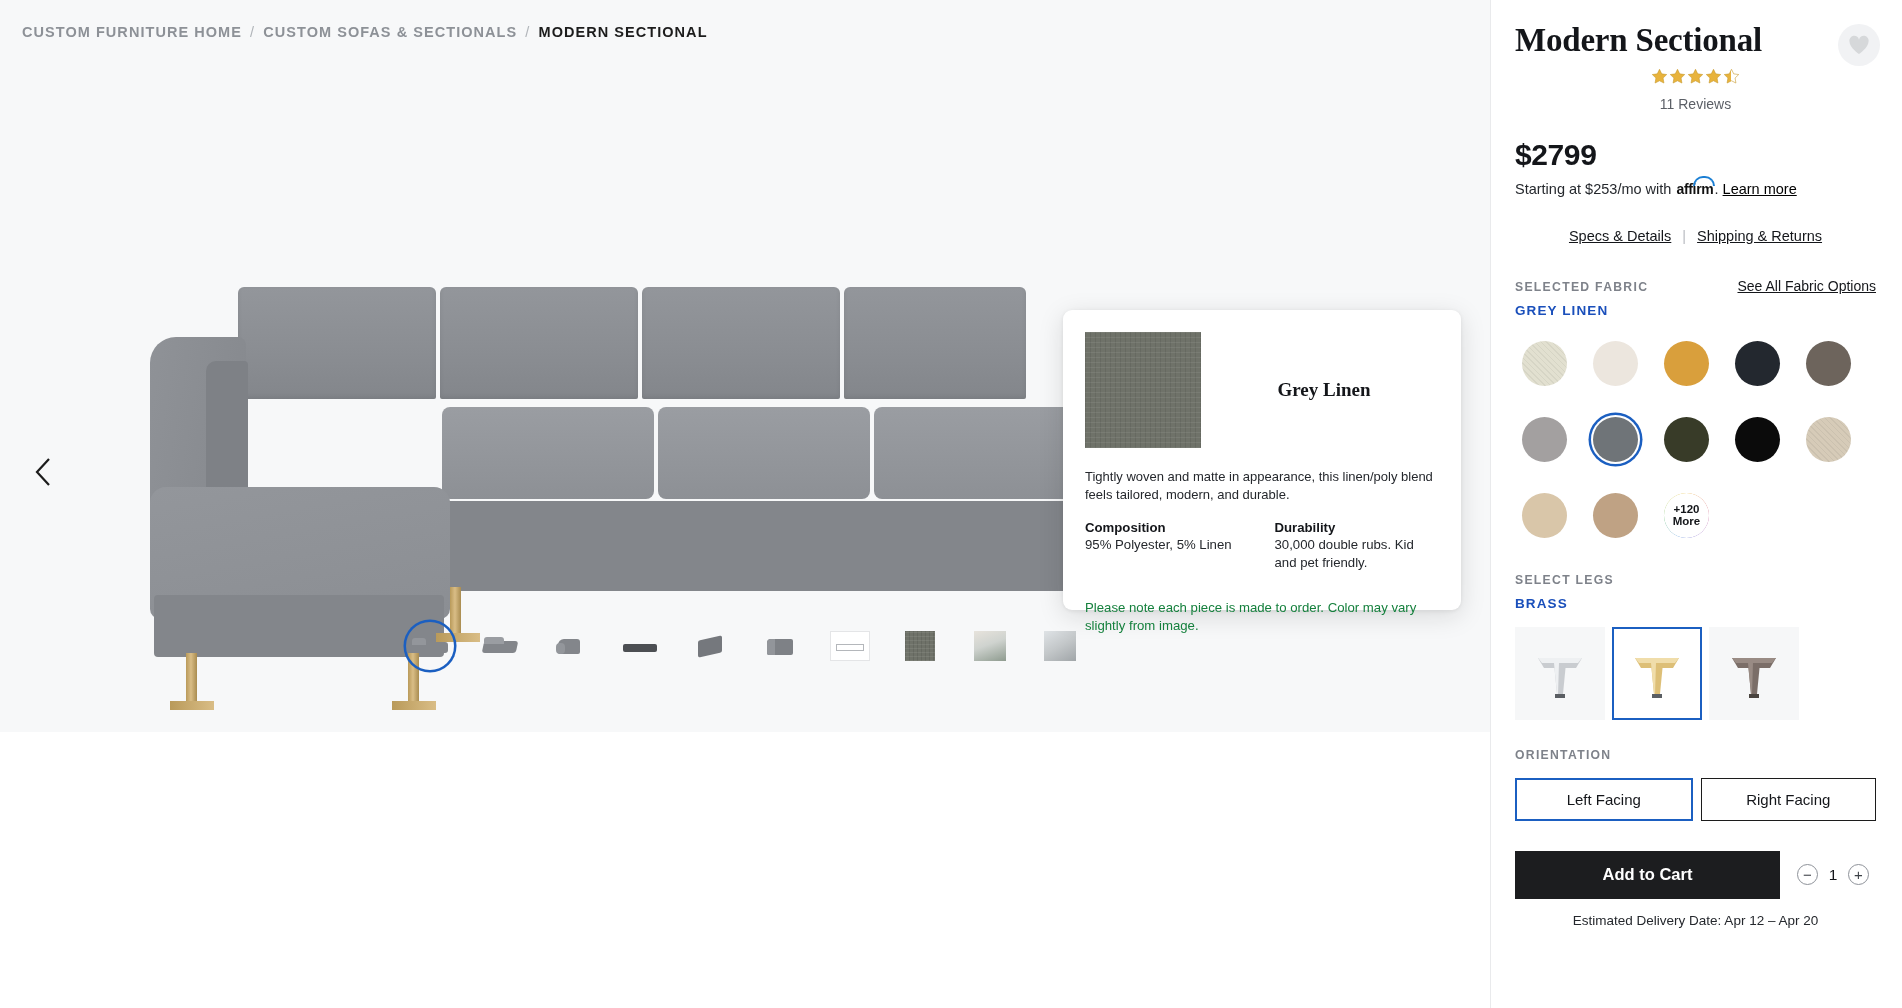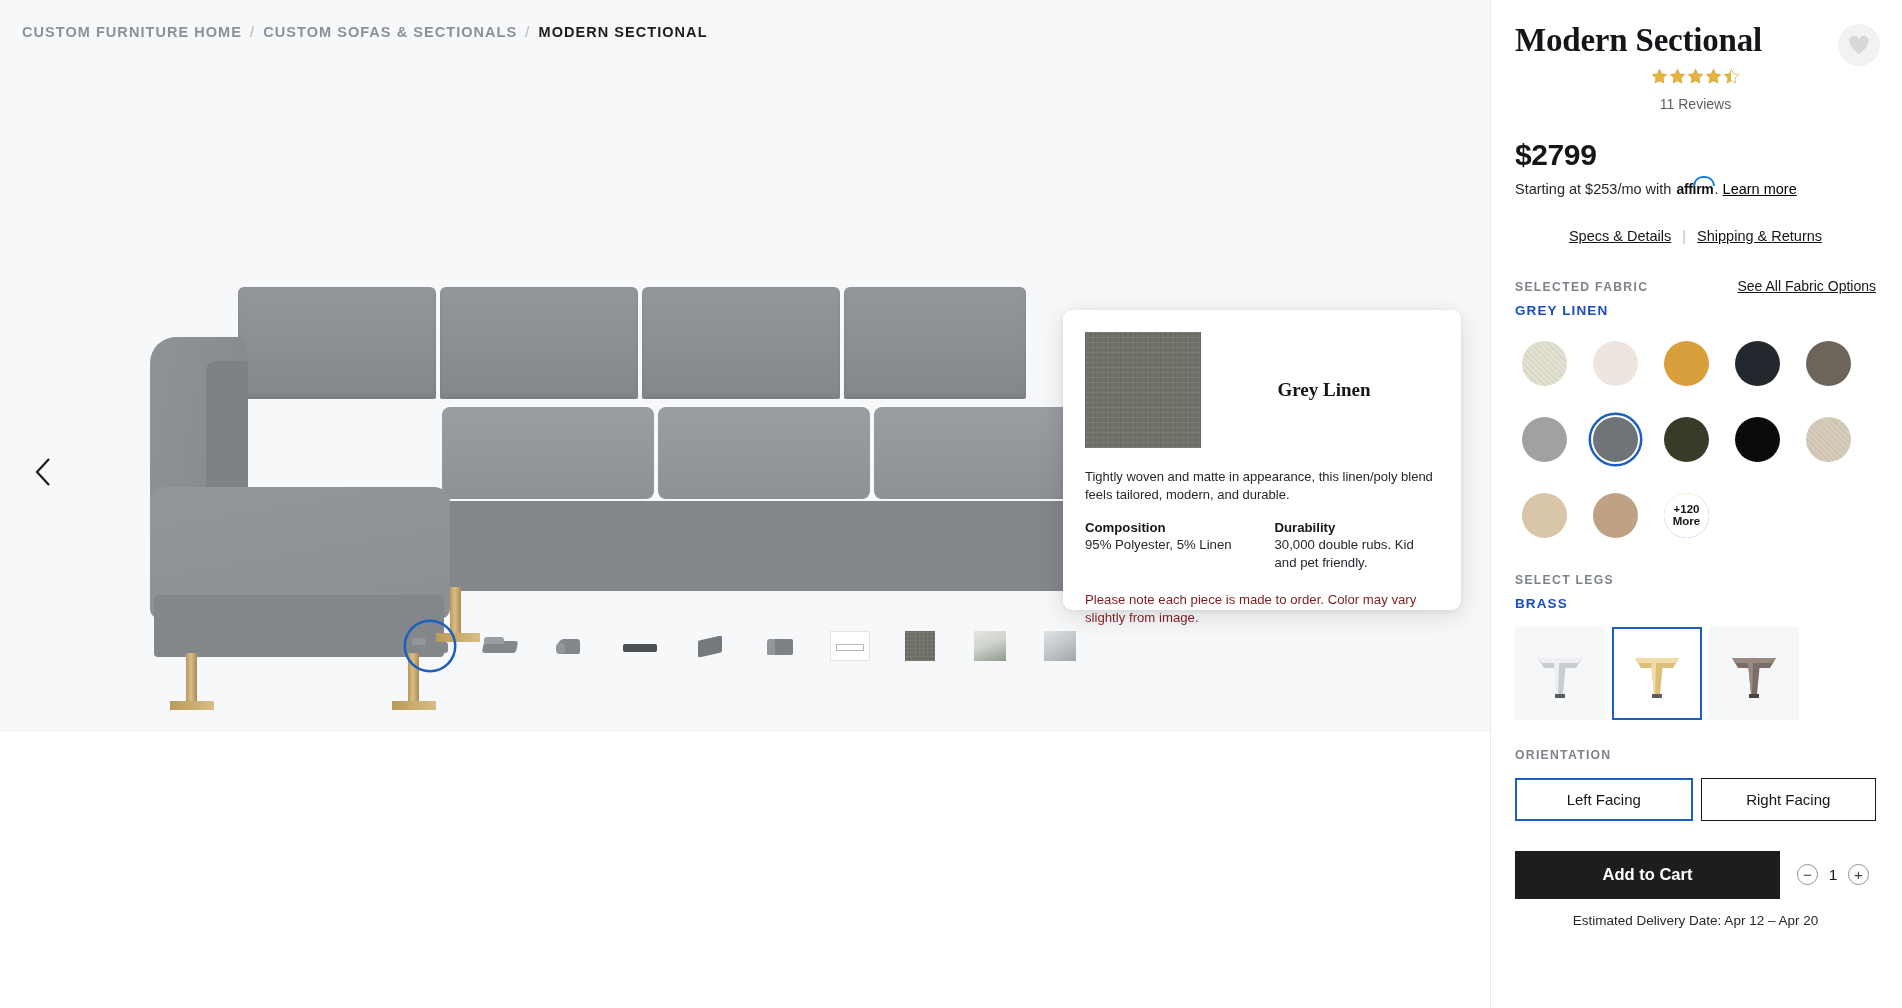--- a/index.html
+++ b/index.html
@@ -183,21 +183,21 @@
       repeating-linear-gradient(0deg, rgba(255,255,255,.07) 0 1px, transparent 1px 5px),
       repeating-linear-gradient(90deg, rgba(0,0,0,.08) 0 1px, transparent 1px 5px);
   }
   .fab-name { font-family: "Liberation Serif", serif; font-size: 19px; font-weight: 700;
     color: #14161a; flex: 1; text-align: center; padding-left: 8px; }
   .fab-desc { margin-top: 20px; font-size: 13px; line-height: 1.36; color: #25282d; }
   .fab-cols { margin-top: 17px; display: flex; gap: 25px; }
   .fab-col { flex: 1; }
   .fab-col-h { font-size: 13.2px; font-weight: 700; color: #14161a; }
   .fab-col-b { font-size: 13.2px; line-height: 1.34; color: #25282d; margin-top: 1px; }
-  .fab-note { margin-top: 19px; font-size: 13.2px; line-height: 1.36; color: #7f1d1d; }
+  .fab-note { margin-top: 27px; font-size: 13.2px; line-height: 1.36; color: #15803d; }
 </style>
 </head>
 <body>
 
 <div class="page">
 
   <div class="gallery">
 
     <div class="breadcrumb">
       <span>CUSTOM FURNITURE HOME</span>

